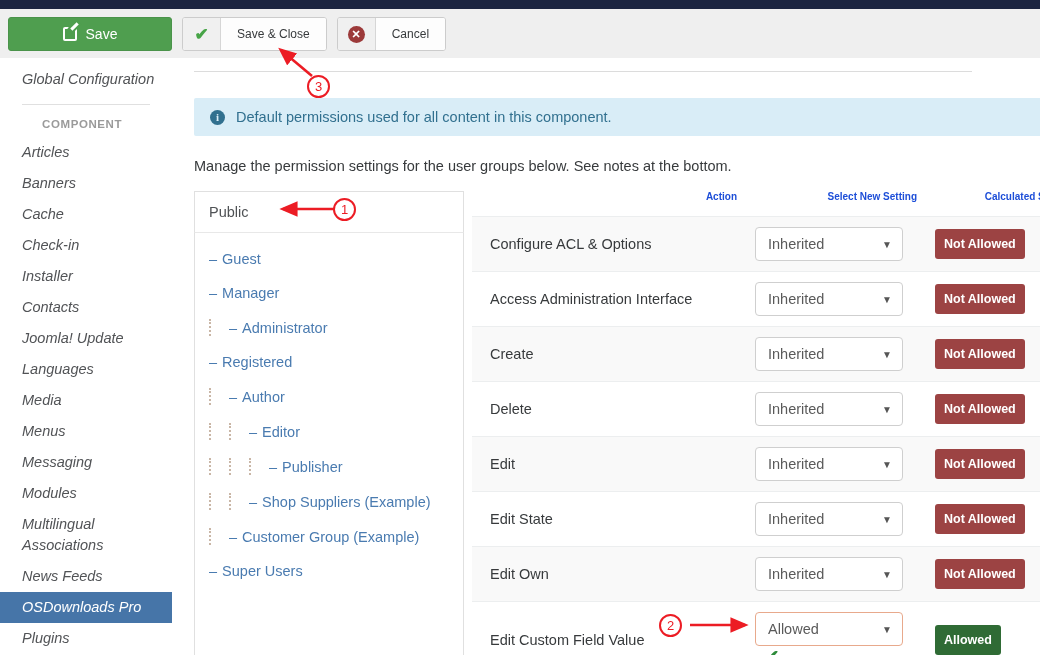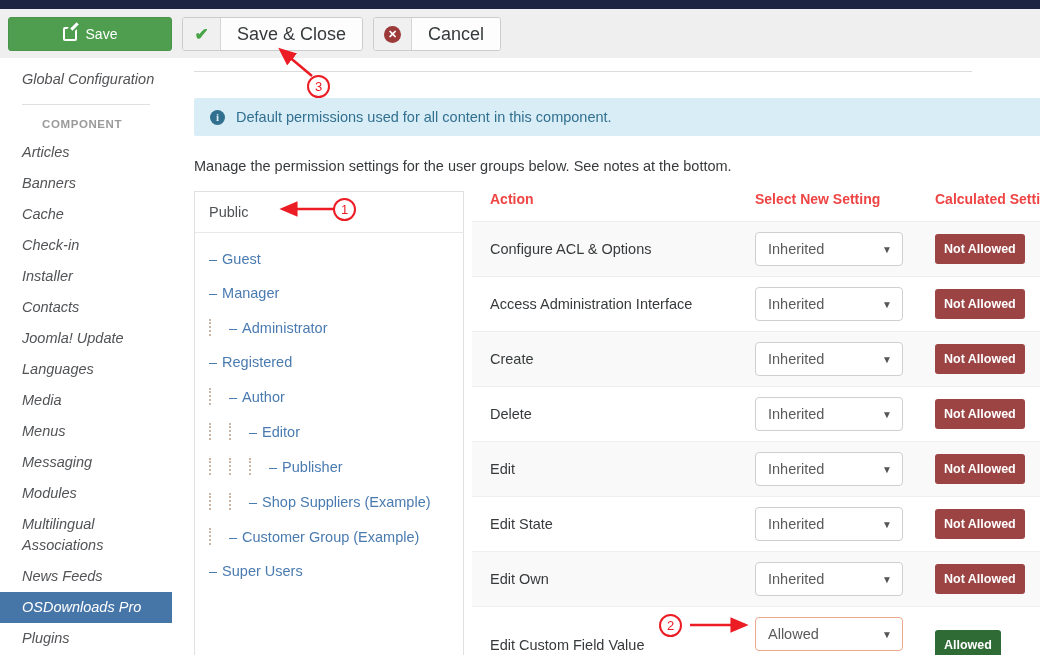--- a/index.html
+++ b/index.html
@@ -52,21 +52,21 @@
     display: flex; align-items: center; justify-content: center;
     width: 38px;
     background: #f0f0f0;
     border-right: 1px solid #d6d6d6;
   }
   .btn-group .bg-label {
     display: flex; align-items: center; justify-content: center;
     padding: 0 16px;
     background: #fdfdfd;
     color: #373a3c;
-    font-size: 18px;
+    font-size: 12px;
     white-space: nowrap;
     cursor: pointer;
   }
   .ic-check { color: #47a447; font-size: 17px; line-height: 1; font-weight: bold; }
   .ic-times {
     display:inline-block; width: 17px; height: 17px; border-radius: 50%;
     background: #9c3a3a; color: #ffffff;
     font-size: 11px; line-height: 17px; text-align: center; font-weight: bold;
   }
   .ic-pencil {
@@ -191,25 +191,25 @@
   .tree-dash { margin-right: 5px; }
 
   
   #perm-table {
     position: absolute; left: 300px; top: 133px;
     width: 600px;
     border-collapse: collapse;
     font-size: 14.5px;
   }
   #perm-table th {
-    text-align: left;
+    text-align: right;
     padding: 0 0 14px 18px;
-    font-size: 14px;
+    font-size: 10px;
     font-weight: bold;
-    color: #ef4444;
+    color: #1d4ed8;
     white-space: nowrap;
   }
   #perm-table td {
     padding: 10px 0 10px 18px;
     border-top: 1px solid #eceeef;
     vertical-align: middle;
     color: #373a3c;
   }
   #perm-table tr.odd td { background: #f9f9f9; }
   .col-action { width: 265px; }

